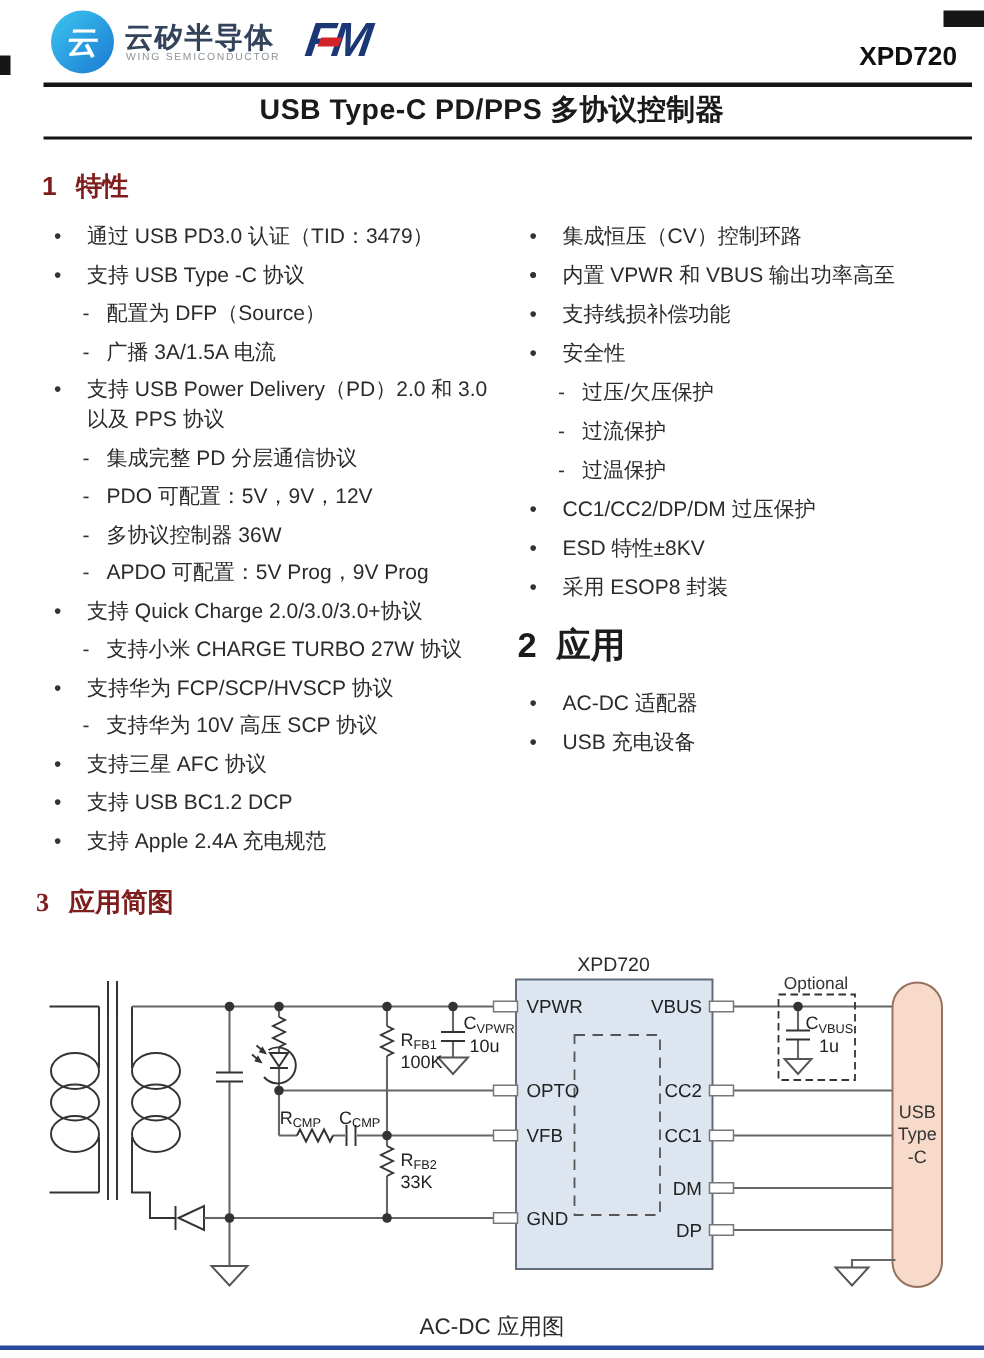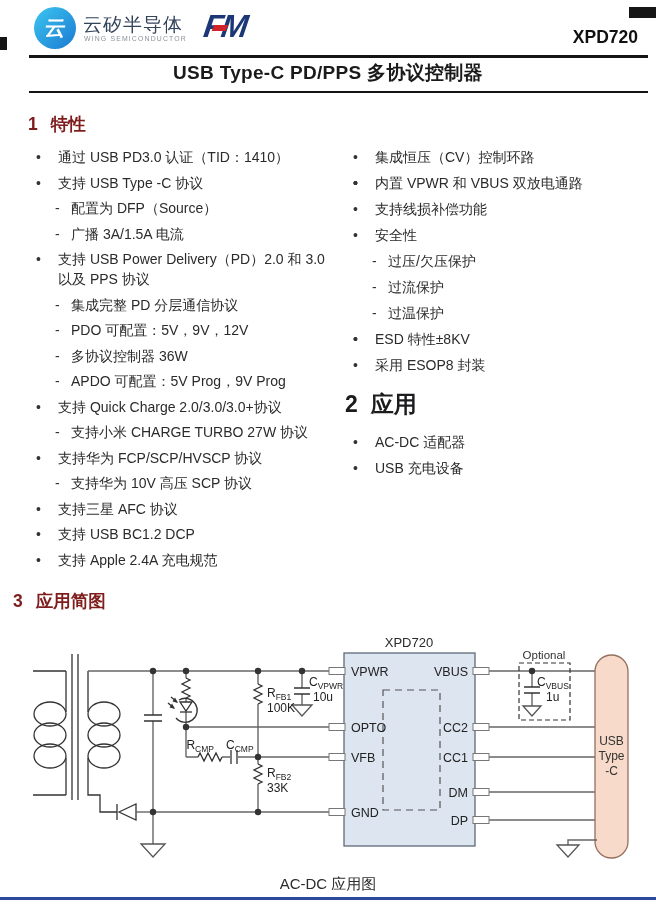--- a/index.html
+++ b/index.html
@@ -3,40 +3,40 @@
 <meta charset="utf-8">
 <style>
   html,body{margin:0;padding:0;background:#ffffff;}
   .page{position:relative;width:656px;height:905px;background:#fff;overflow:hidden;
         font-family:"Liberation Sans","DejaVu Sans",sans-serif;color:#222;}
   
   .logo-circle{position:absolute;left:34px;top:7px;width:42px;height:42px;border-radius:50%;
                background:linear-gradient(135deg,#3cc6ef 0%,#1b79d2 100%);
                display:flex;align-items:center;justify-content:center;}
   .logo-glyph{color:#fff;font-size:21px;font-weight:700;transform:skewX(-6deg);}
-  .brand-cn{position:absolute;left:83px;top:12px;font-size:19px;font-weight:400;
+  .brand-cn{position:absolute;left:83px;top:12px;font-size:19px;font-weight:700;
             color:#32435a;letter-spacing:1px;white-space:nowrap;}
   .brand-en{position:absolute;left:84px;top:35px;font-size:6.9px;color:#8b9299;
             letter-spacing:1.15px;white-space:nowrap;}
   .fm-logo{position:absolute;left:204px;top:6px;width:110px;height:40px;}
   .fm-text{position:absolute;left:0;top:0;font-style:italic;font-weight:900;font-size:32px;
            line-height:40px;color:#1c3776;letter-spacing:-2px;transform:skewX(-8deg);}
   .fm-redbar{position:absolute;left:9px;top:19px;width:14px;height:5.5px;background:#d2232a;
              transform:skewX(-24deg);}
   .part-number{position:absolute;right:18px;top:27px;font-size:17.5px;font-weight:700;color:#101010;}
   .artifact-left{position:absolute;left:0;top:37px;width:7px;height:13px;background:#161616;}
   .artifact-tr{position:absolute;left:629px;top:7px;width:27px;height:11px;background:#161616;}
   .rule{position:absolute;left:29px;width:619px;height:2.5px;background:#141414;}
   .rule-top{top:55px;} .rule-bottom{top:90.5px;}
   .doc-title{position:absolute;left:0;top:60px;width:656px;text-align:center;
              font-size:19px;font-weight:600;color:#1a1a1a;letter-spacing:.3px;}
   
   .sec-head{position:absolute;font-size:17.5px;font-weight:600;color:#7f1d1d;white-space:nowrap;}
   .sec-head .num{margin-right:13px;}
-  .sec1{left:28px;top:112px;} .sec3{left:13px;top:589px;}
+  .sec1{left:28px;top:112px;} .sec3{left:24px;top:589px;font-family:Liberation Serif, serif;}
   .col-head{font-size:23px;font-weight:600;color:#1c1c1e;margin:14px 0 12px 0;}
   .col-head .num{margin-right:13px;}
   
   .col{position:absolute;top:147px;}
   .col-left{left:28px;width:311px;}
   .col-right{left:345px;width:303px;}
   .feat-item{position:relative;font-size:14px;line-height:20px;color:#2b2b2b;padding-left:30px;}
   .col-left .feat-item{margin-bottom:5.5px;}
   .col-right .feat-item{margin-bottom:6px;}
   .feat-item .marker{position:absolute;left:8px;top:0;color:#333;}
@@ -89,21 +89,21 @@
   <div class="rule rule-bottom"></div>
 
   <div class="sec-head sec1">
     <span class="num">1</span><span>特性</span>
   </div>
 
   <div class="col col-left">
 
       <div class="feat-item bullet">
         <span class="marker">•</span>
-        <span>通过 USB PD3.0 认证（TID：1410）</span>
+        <span>通过 USB PD3.0 认证（TID：3479）</span>
       </div>
 
       <div class="feat-item bullet">
         <span class="marker">•</span>
         <span>支持 USB Type -C 协议</span>
       </div>
 
       <div class="feat-item dash">
         <span class="marker">-</span>
         <span>配置为 DFP（Source）</span>
@@ -186,21 +186,21 @@
         <div class="feat-item bullet">
           <span class="marker">•</span>
         </div>
 
         <div class="feat-item bullet">
           <span class="marker">•</span>
         </div>
 
         <div class="feat-item bullet">
           <span class="marker">•</span>
-          <span>内置 VPWR 和 VBUS 双放电通路</span>
+          <span>内置 VPWR 和 VBUS 输出功率高至</span>
         </div>
 
         <div class="feat-item bullet">
           <span class="marker">•</span>
           <span>支持线损补偿功能</span>
         </div>
 
         <div class="feat-item bullet">
           <span class="marker">•</span>
           <span>安全性</span>
@@ -216,20 +216,21 @@
           <span>过流保护</span>
         </div>
 
         <div class="feat-item dash">
           <span class="marker">-</span>
           <span>过温保护</span>
         </div>
 
         <div class="feat-item bullet">
           <span class="marker">•</span>
+          <span>CC1/CC2/DP/DM 过压保护</span>
         </div>
 
         <div class="feat-item bullet">
           <span class="marker">•</span>
           <span>ESD 特性±8KV</span>
         </div>
 
         <div class="feat-item bullet">
           <span class="marker">•</span>
           <span>采用 ESOP8 封装</span>

